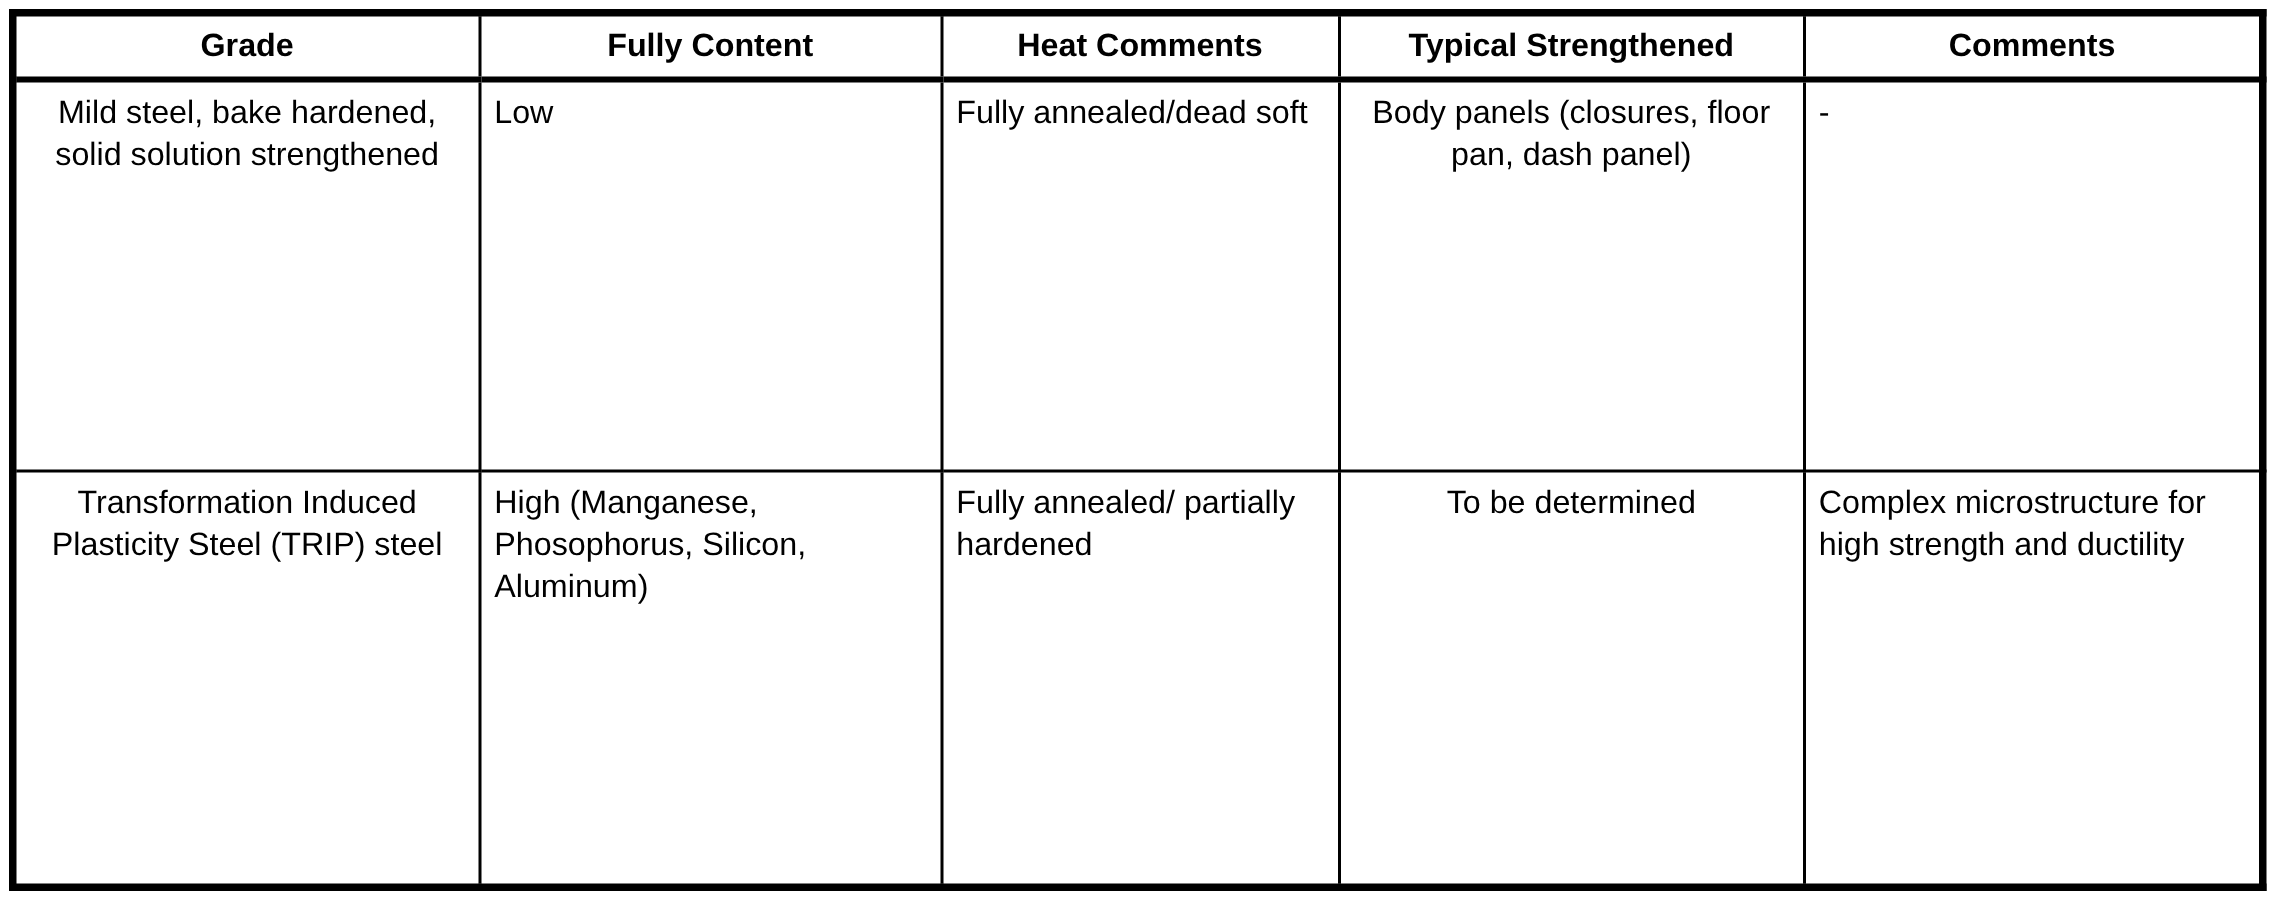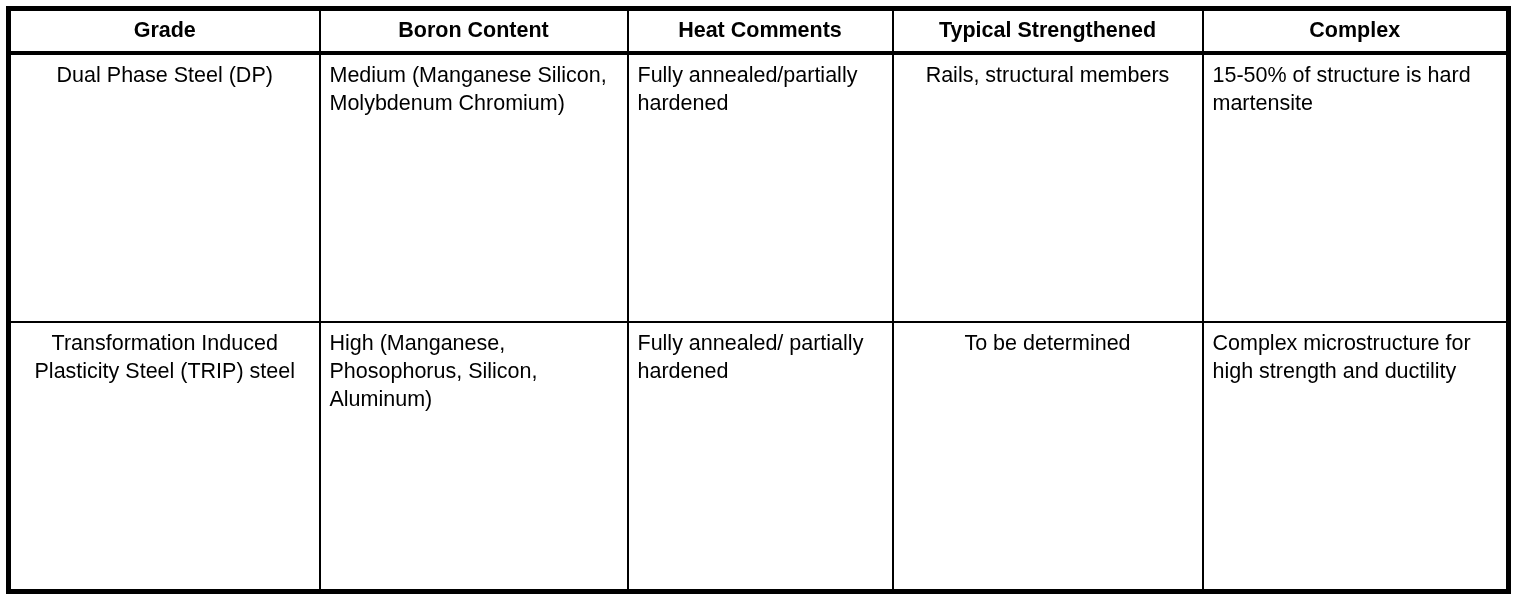--- a/index.html
+++ b/index.html
@@ -73,33 +73,33 @@
     <colgroup>
       <col class="c-grade">
       <col class="c-alloy">
       <col class="c-heat">
       <col class="c-apps">
       <col class="c-comm">
     </colgroup>
     <thead>
       <tr>
         <th>Grade</th>
-        <th>Boron Content</th>
+        <th>Fully Content</th>
         <th>Heat Comments</th>
         <th>Typical Strengthened</th>
-        <th>Complex</th>
+        <th>Comments</th>
       </tr>
     </thead>
     <tbody>
-      <tr class="body-row">
-        <td class="align-center">Dual Phase Steel (DP)</td>
-        <td class="align-left">Medium (Manganese Silicon, Molybdenum Chromium)</td>
-        <td class="align-left">Fully annealed/partially hardened</td>
-        <td class="align-center">Rails, structural members</td>
-        <td class="align-left">15-50% of structure is hard martensite</td>
+      <tr class="body-row first-row">
+        <td class="align-center">Mild steel, bake hardened, solid solution strengthened</td>
+        <td class="align-left">Low</td>
+        <td class="align-left">Fully annealed/dead soft</td>
+        <td class="align-center">Body panels (closures, floor pan, dash panel)</td>
+        <td class="align-left">-</td>
       </tr>
       <tr class="body-row">
         <td class="align-center">Transformation Induced Plasticity Steel (TRIP) steel</td>
         <td class="align-left">High (Manganese, Phosophorus, Silicon, Aluminum)</td>
         <td class="align-left">Fully annealed/ partially hardened</td>
         <td class="align-center">To be determined</td>
         <td class="align-left">Complex microstructure for high strength and ductility</td>
       </tr>
     </tbody>
   </table>

